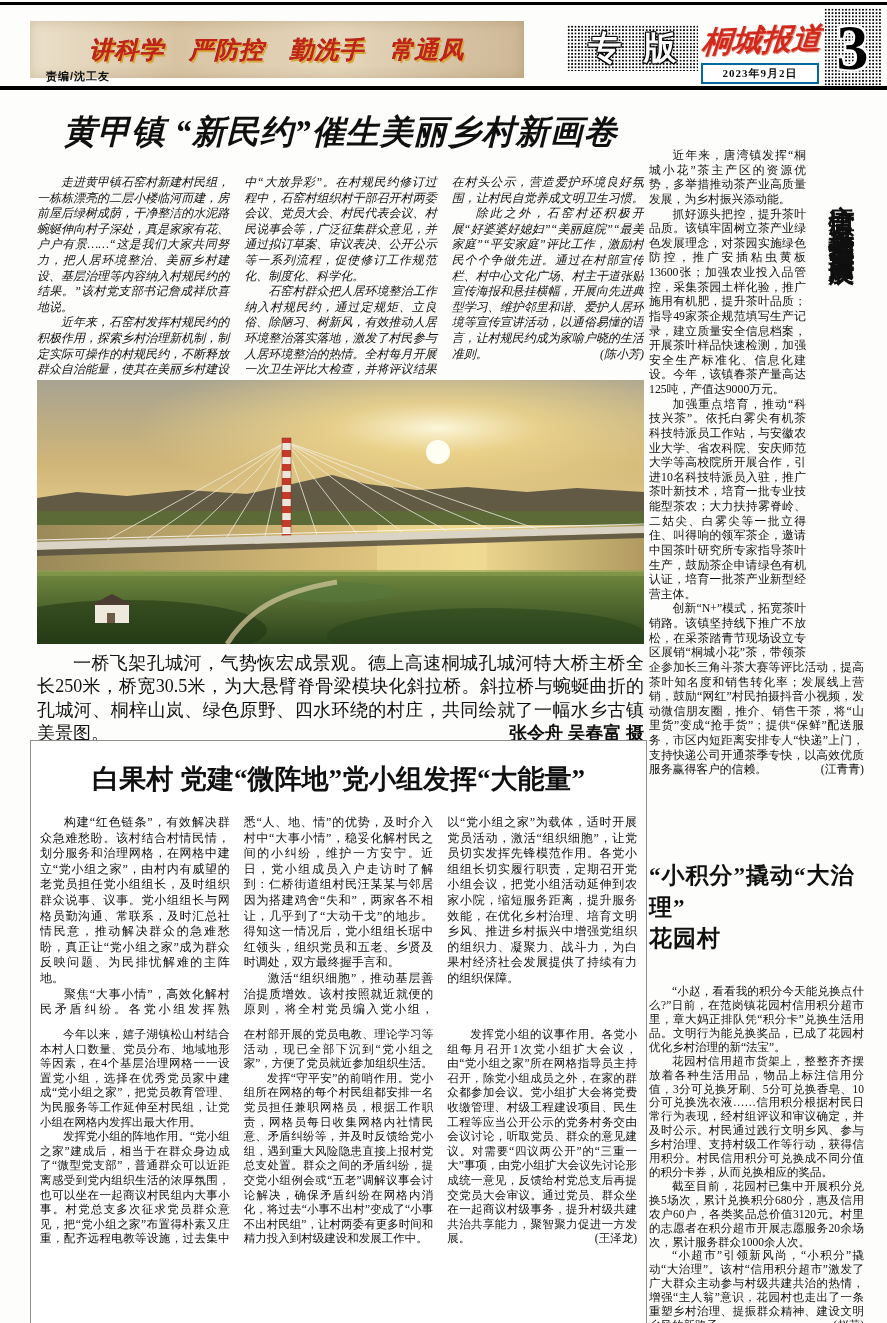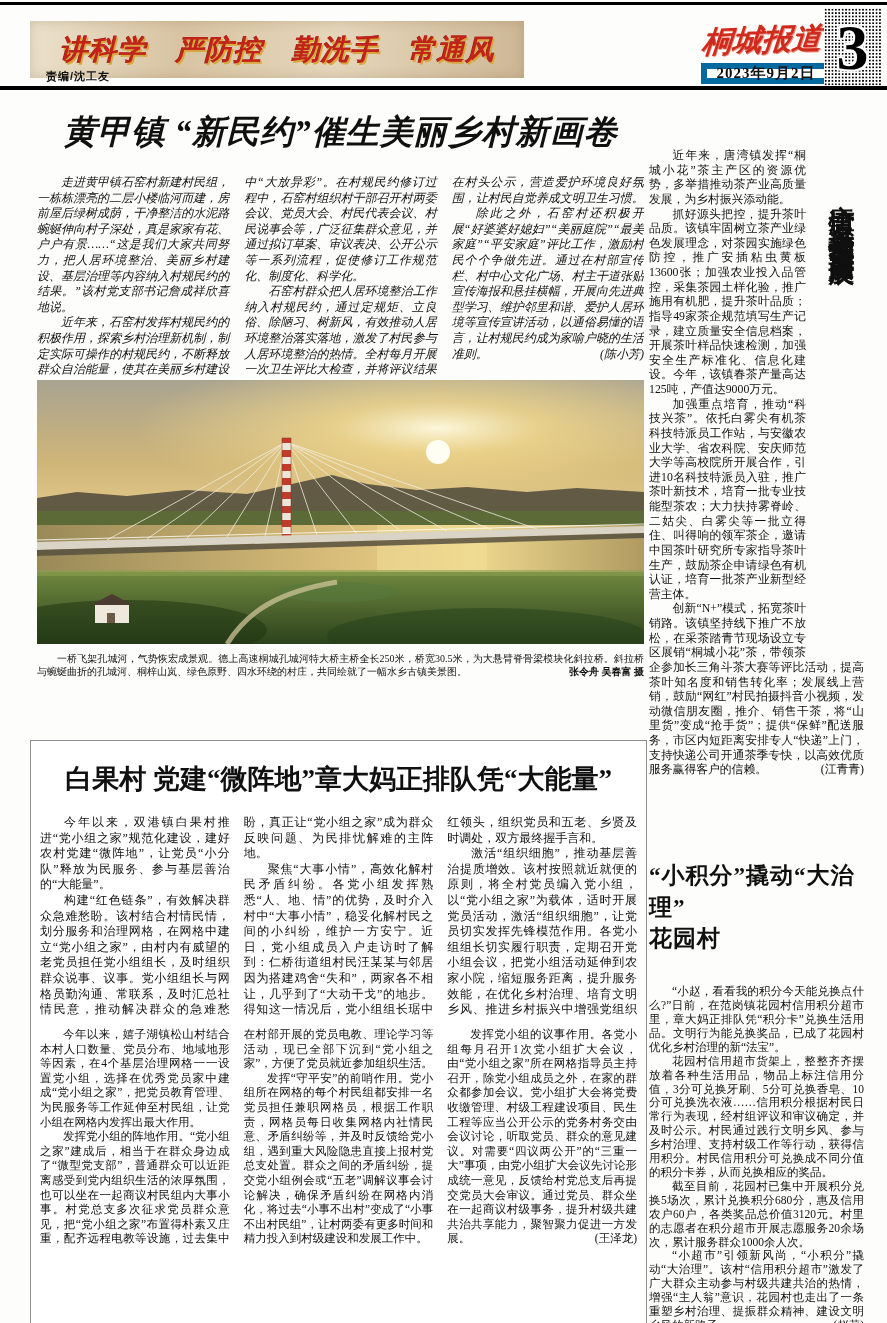--- a/index.html
+++ b/index.html
@@ -6,55 +6,55 @@
   html,body { background:#ffffff; }
   body { font-family:"Liberation Serif","DejaVu Serif",serif; }
   .page { position:relative; width:887px; height:1323px; background:#fdfdfb; overflow:hidden; color:#101010; }
 
   
   .top-rule { position:absolute; left:0; top:2px; width:887px; height:3px; background:#000; }
   .thick-rule { position:absolute; left:0; top:86px; width:887px; height:4px; background:#000; }
   .banner { position:absolute; left:30px; top:21px; width:494px; height:57px;
             background:linear-gradient(95deg,#ece1cc 0%,#d8c4a3 30%,#e5d6bb 62%,#cdb795 100%);
             display:flex; align-items:center; justify-content:center; box-shadow:inset 0 0 12px rgba(120,90,50,.25); }
-  .slogan { font-size:28px; font-weight:bold; font-style:italic; color:#c0231a;
+  .slogan { font-size:24px; font-weight:bold; font-style:italic; color:#c0231a;
             text-shadow:1.5px 1.5px 0 #d8a83e, -0.5px -0.5px 0 #8c1a10; letter-spacing:1px; white-space:nowrap; }
   .editor { position:absolute; left:46px; top:69px; font-size:11px; font-weight:bold;
             font-family:"Liberation Sans","DejaVu Sans",sans-serif; letter-spacing:1px; }
   .dots { background-color:#fff;
           background-image:radial-gradient(circle,#000 1.15px,transparent 1.3px);
           background-size:3.4px 3.4px; }
   .edition-badge { position:absolute; left:567px; top:25px; width:131px; height:46px;
                    display:flex; align-items:center; justify-content:center; }
   .edition-badge span { font-size:33px; font-weight:bold; color:#fff; letter-spacing:22px; margin-right:-22px;
                         text-shadow:0 0 3px #000,1px 1px 0 #000,-1px -1px 0 #000,1px -1px 0 #000,-1px 1px 0 #000; }
   .masthead { position:absolute; left:703px; top:19px; width:118px; height:42px;
               display:flex; align-items:center; justify-content:center;
               font-size:30px; font-weight:bold; font-style:italic; color:#cf2a1b;
               transform:rotate(-2deg) skewX(-7deg); white-space:nowrap; text-shadow:1px 1px 0 #e78d7d; }
-  .date-box { position:absolute; left:701px; top:63px; width:130px; height:21px; border:6px solid #0369a1;
-              display:flex; align-items:center; justify-content:center; font-size:15px; font-weight:bold; letter-spacing:1px; background:#fff; }
+  .date-box { position:absolute; left:701px; top:63px; width:118px; height:21px; border:2px solid #0369a1;
+              display:flex; align-items:center; justify-content:center; font-size:11px; font-weight:bold; letter-spacing:1px; background:#fff; }
   .page-number-badge { position:absolute; left:824px; top:8px; width:57px; height:79px;
                        display:flex; align-items:center; justify-content:center; }
   .page-number-badge span { font-size:64px; font-weight:bold; line-height:1; color:#000;
                             text-shadow:2px 2px 0 #fff,-2px -2px 0 #fff,2px -2px 0 #fff,-2px 2px 0 #fff,0 0 2px #fff; }
 
   
   .news-body { text-align:justify; }
   .news-body p { text-indent:2em; }
   .byline { float:right; }
 
   
   .article-huangjia { position:absolute; left:37px; top:96px; width:607px;font-style:italic; }
   .article-huangjia h1 { font-size:33px; font-weight:bold; text-align:center; letter-spacing:1px; margin:14px 0 20px; white-space:nowrap; }
   .hj-body { height:204px; column-count:3; column-gap:15px; column-fill:auto; font-size:12px; line-height:1.3; overflow:hidden; }
 
   
   .photo-area { position:absolute; left:37px; top:380px; width:607px; height:264px; overflow:hidden; }
-  .photo-caption { position:absolute; left:37px; top:652px; width:607px; font-size:10px; line-height:1.3;
+  .photo-caption { position:absolute; left:37px; top:652px; width:607px; font-size:18px; line-height:1.3;
                    text-align:justify; text-indent:2em; }
   .photo-credit { float:right; font-weight:bold; }
 
   
   .right-col { position:absolute; left:649px; top:104px; width:215px; }
   .tw-body { margin-top:44px; height:650px; overflow:hidden; font-size:11.8px; line-height:1.24; text-align:justify; }
   .tw-body p { text-indent:2em; }
   .tw-headline { float:right; writing-mode:vertical-rl; height:452px; width:46px; margin:36px 0 14px 12px;
                  font-size:26px; font-weight:bold; letter-spacing:3px; line-height:46px; text-align:left; }
   .tw-headline .t2 { margin-top:12px; }
@@ -75,20 +75,23 @@
 </head>
 <body>
 
 <div class="page">
 
   <div class="top-rule"></div>
   <div class="banner">
     <span class="slogan">讲科学　严防控　勤洗手　常通风</span>
   </div>
   <div class="editor">责编/沈工友</div>
+  <div class="edition-badge dots">
+    <span>专版</span>
+  </div>
   <div class="masthead">桐城报道</div>
   <div class="date-box">2023年9月2日</div>
   <div class="page-number-badge dots">
     <span>3</span>
   </div>
   <div class="thick-rule"></div>
 
   <div class="article-huangjia">
     <h1>黄甲镇 “新民约”催生美丽乡村新画卷</h1>
     <div class="news-body hj-body">
@@ -185,23 +188,22 @@
         <p><span>“小赵，看看我的积分今天能兑换点什么?”日前，在范岗镇花园村信用积分超市里，章大妈正排队凭“积分卡”兑换生活用品。文明行为能兑换奖品，已成了花园村优化乡村治理的新“法宝”。</span></p>
         <p><span>花园村信用超市货架上，整整齐齐摆放着各种生活用品，物品上标注信用分值，3分可兑换牙刷、5分可兑换香皂、10分可兑换洗衣液……信用积分根据村民日常行为表现，经村组评议和审议确定，并及时公示。村民通过践行文明乡风、参与乡村治理、支持村级工作等行动，获得信用积分。村民信用积分可兑换成不同分值的积分卡券，从而兑换相应的奖品。</span></p>
         <p><span>截至目前，花园村已集中开展积分兑换5场次，累计兑换积分680分，惠及信用农户60户，各类奖品总价值3120元。村里的志愿者在积分超市开展志愿服务20余场次，累计服务群众1000余人次。</span></p>
         <p><span>“小超市”引领新风尚，“小积分”撬动“大治理”。该村“信用积分超市”激发了广大群众主动参与村级共建共治的热情，增强“主人翁”意识，花园村也走出了一条重塑乡村治理、提振群众精神、建设文明乡风的新路子。</span><span class="byline">(赵莉)</span></p>
       </div>
     </div>
   </div>
 
   <div class="boxed-section">
     <div class="article-baiguo">
-      <h2>白果村 党建“微阵地”章大妈正排队凭“大能量”</h2>
+      <h2>白果村 党建“微阵地”党小组发挥“大能量”</h2>
       <div class="news-body bg-body">
-        <p><span>今年以来，双港镇白果村推进“党小组之家”规范化建设，建好农村党建“微阵地”，让党员“小分队”释放为民服务、参与基层善治的“大能量”。</span></p>
         <p><span>构建“红色链条”，有效解决群众急难愁盼。该村结合村情民情，划分服务和治理网格，在网格中建立“党小组之家”，由村内有威望的老党员担任党小组组长，及时组织群众说事、议事。党小组组长与网格员勤沟通、常联系，及时汇总社情民意，推动解决群众的急难愁盼，真正让“党小组之家”成为群众反映问题、为民排忧解难的主阵地。</span></p>
         <p><span>聚焦“大事小情”，高效化解村民矛盾纠纷。各党小组发挥熟悉“人、地、情”的优势，及时介入村中“大事小情”，稳妥化解村民之间的小纠纷，维护一方安宁。近日，党小组成员入户走访时了解到：仁桥街道组村民汪某某与邻居因为搭建鸡舍“失和”，两家各不相让，几乎到了“大动干戈”的地步。得知这一情况后，党小组组长琚中红领头，组织党员和五老、乡贤及时调处，双方最终握手言和。</span></p>
         <p><span>激活“组织细胞”，推动基层善治提质增效。该村按照就近就便的原则，将全村党员编入党小组，以“党小组之家”为载体，适时开展党员活动，激活“组织细胞”，让党员切实发挥先锋模范作用。各党小组组长切实履行职责，定期召开党小组会议，把党小组活动延伸到农家小院，缩短服务距离，提升服务效能，在优化乡村治理、培育文明乡风、推进乡村振兴中增强党组织的组织力、凝聚力、战斗力，为白果村经济社会发展提供了持续有力的组织保障。</span></p>
       </div>
     </div>
     <div class="article-songshan">
       <div class="news-body ss-body">
         <p><span>今年以来，嬉子湖镇松山村结合本村人口数量、党员分布、地域地形等因素，在4个基层治理网格一一设置党小组，选择在优秀党员家中建成“党小组之家”，把党员教育管理、为民服务等工作延伸至村民组，让党小组在网格内发挥出最大作用。</span></p>
         <p><span>发挥党小组的阵地作用。“党小组之家”建成后，相当于在群众身边成了“微型党支部”，普通群众可以近距离感受到党内组织生活的浓厚氛围，也可以坐在一起商议村民组内大事小事。村党总支多次征求党员群众意见，把“党小组之家”布置得朴素又庄重，配齐远程电教等设施，过去集中在村部开展的党员电教、理论学习等活动，现已全部下沉到“党小组之家”，方便了党员就近参加组织生活。</span></p>
         <p><span>发挥“守平安”的前哨作用。党小组所在网格的每个村民组都安排一名党员担任兼职网格员，根据工作职责，网格员每日收集网格内社情民意、矛盾纠纷等，并及时反馈给党小组，遇到重大风险隐患直接上报村党总支处置。群众之间的矛盾纠纷，提交党小组例会或“五老”调解议事会讨论解决，确保矛盾纠纷在网格内消化，将过去“小事不出村”变成了“小事不出村民组”，让村两委有更多时间和精力投入到村级建设和发展工作中。</span></p>

